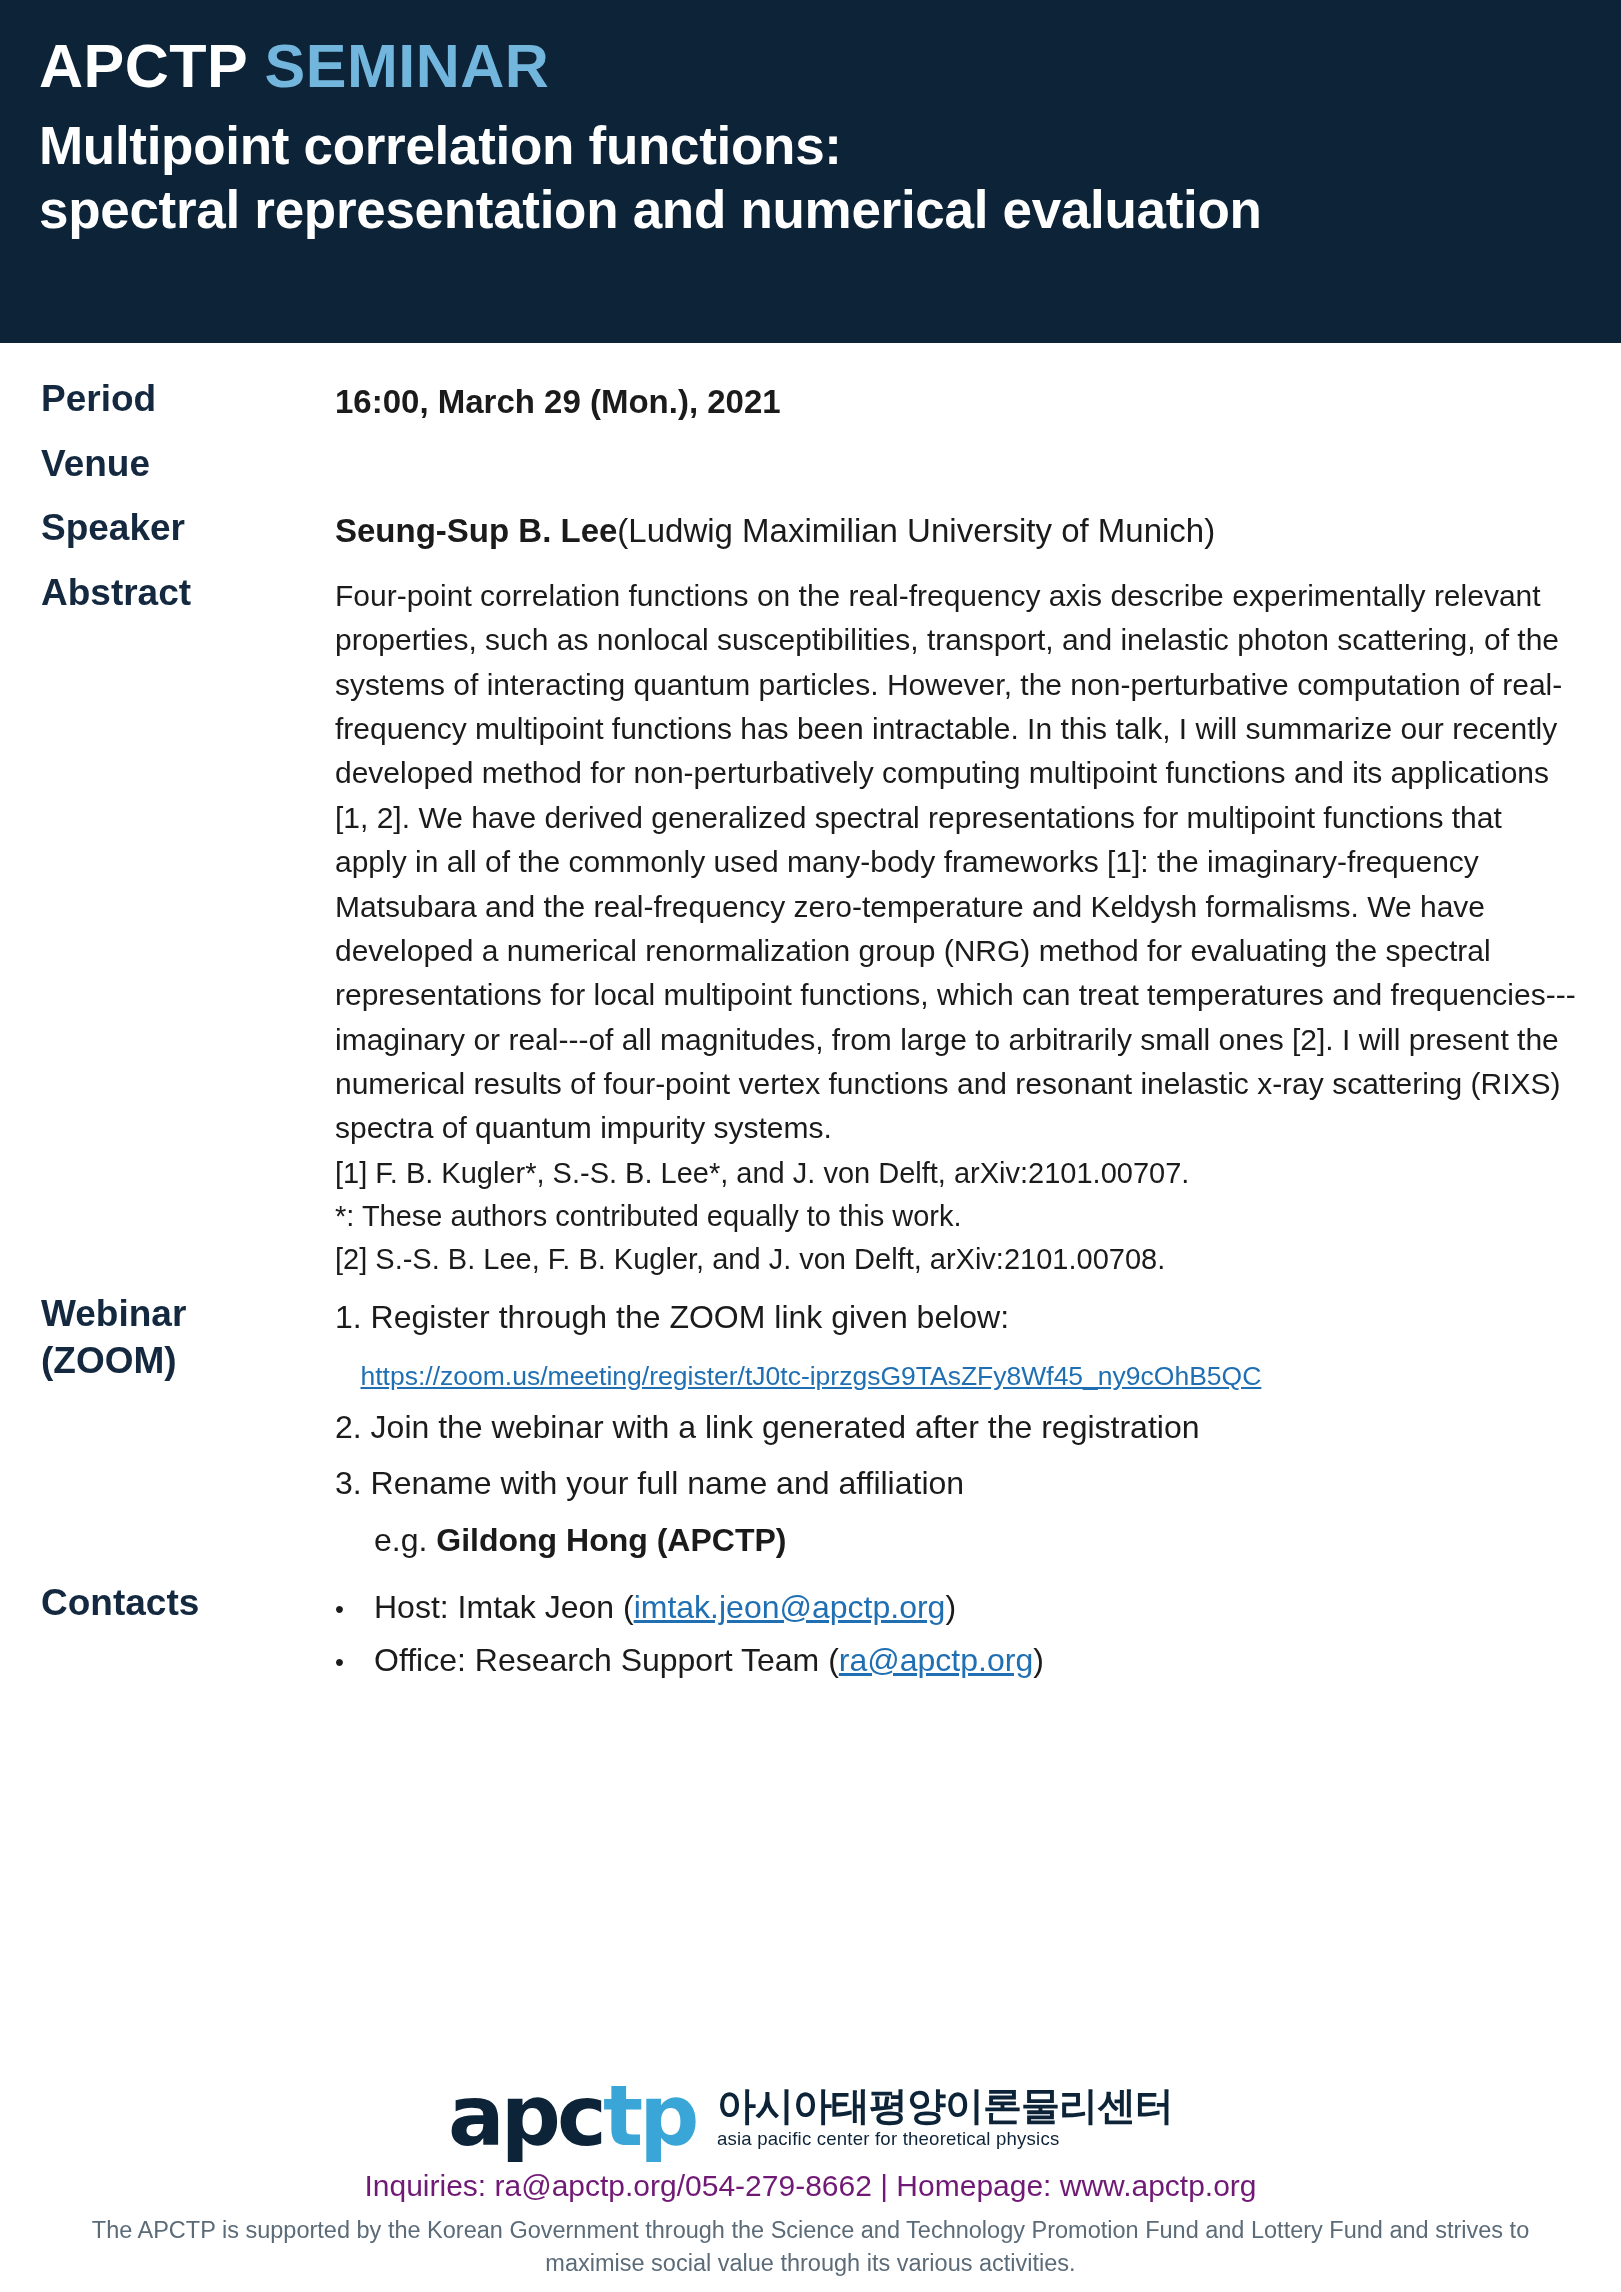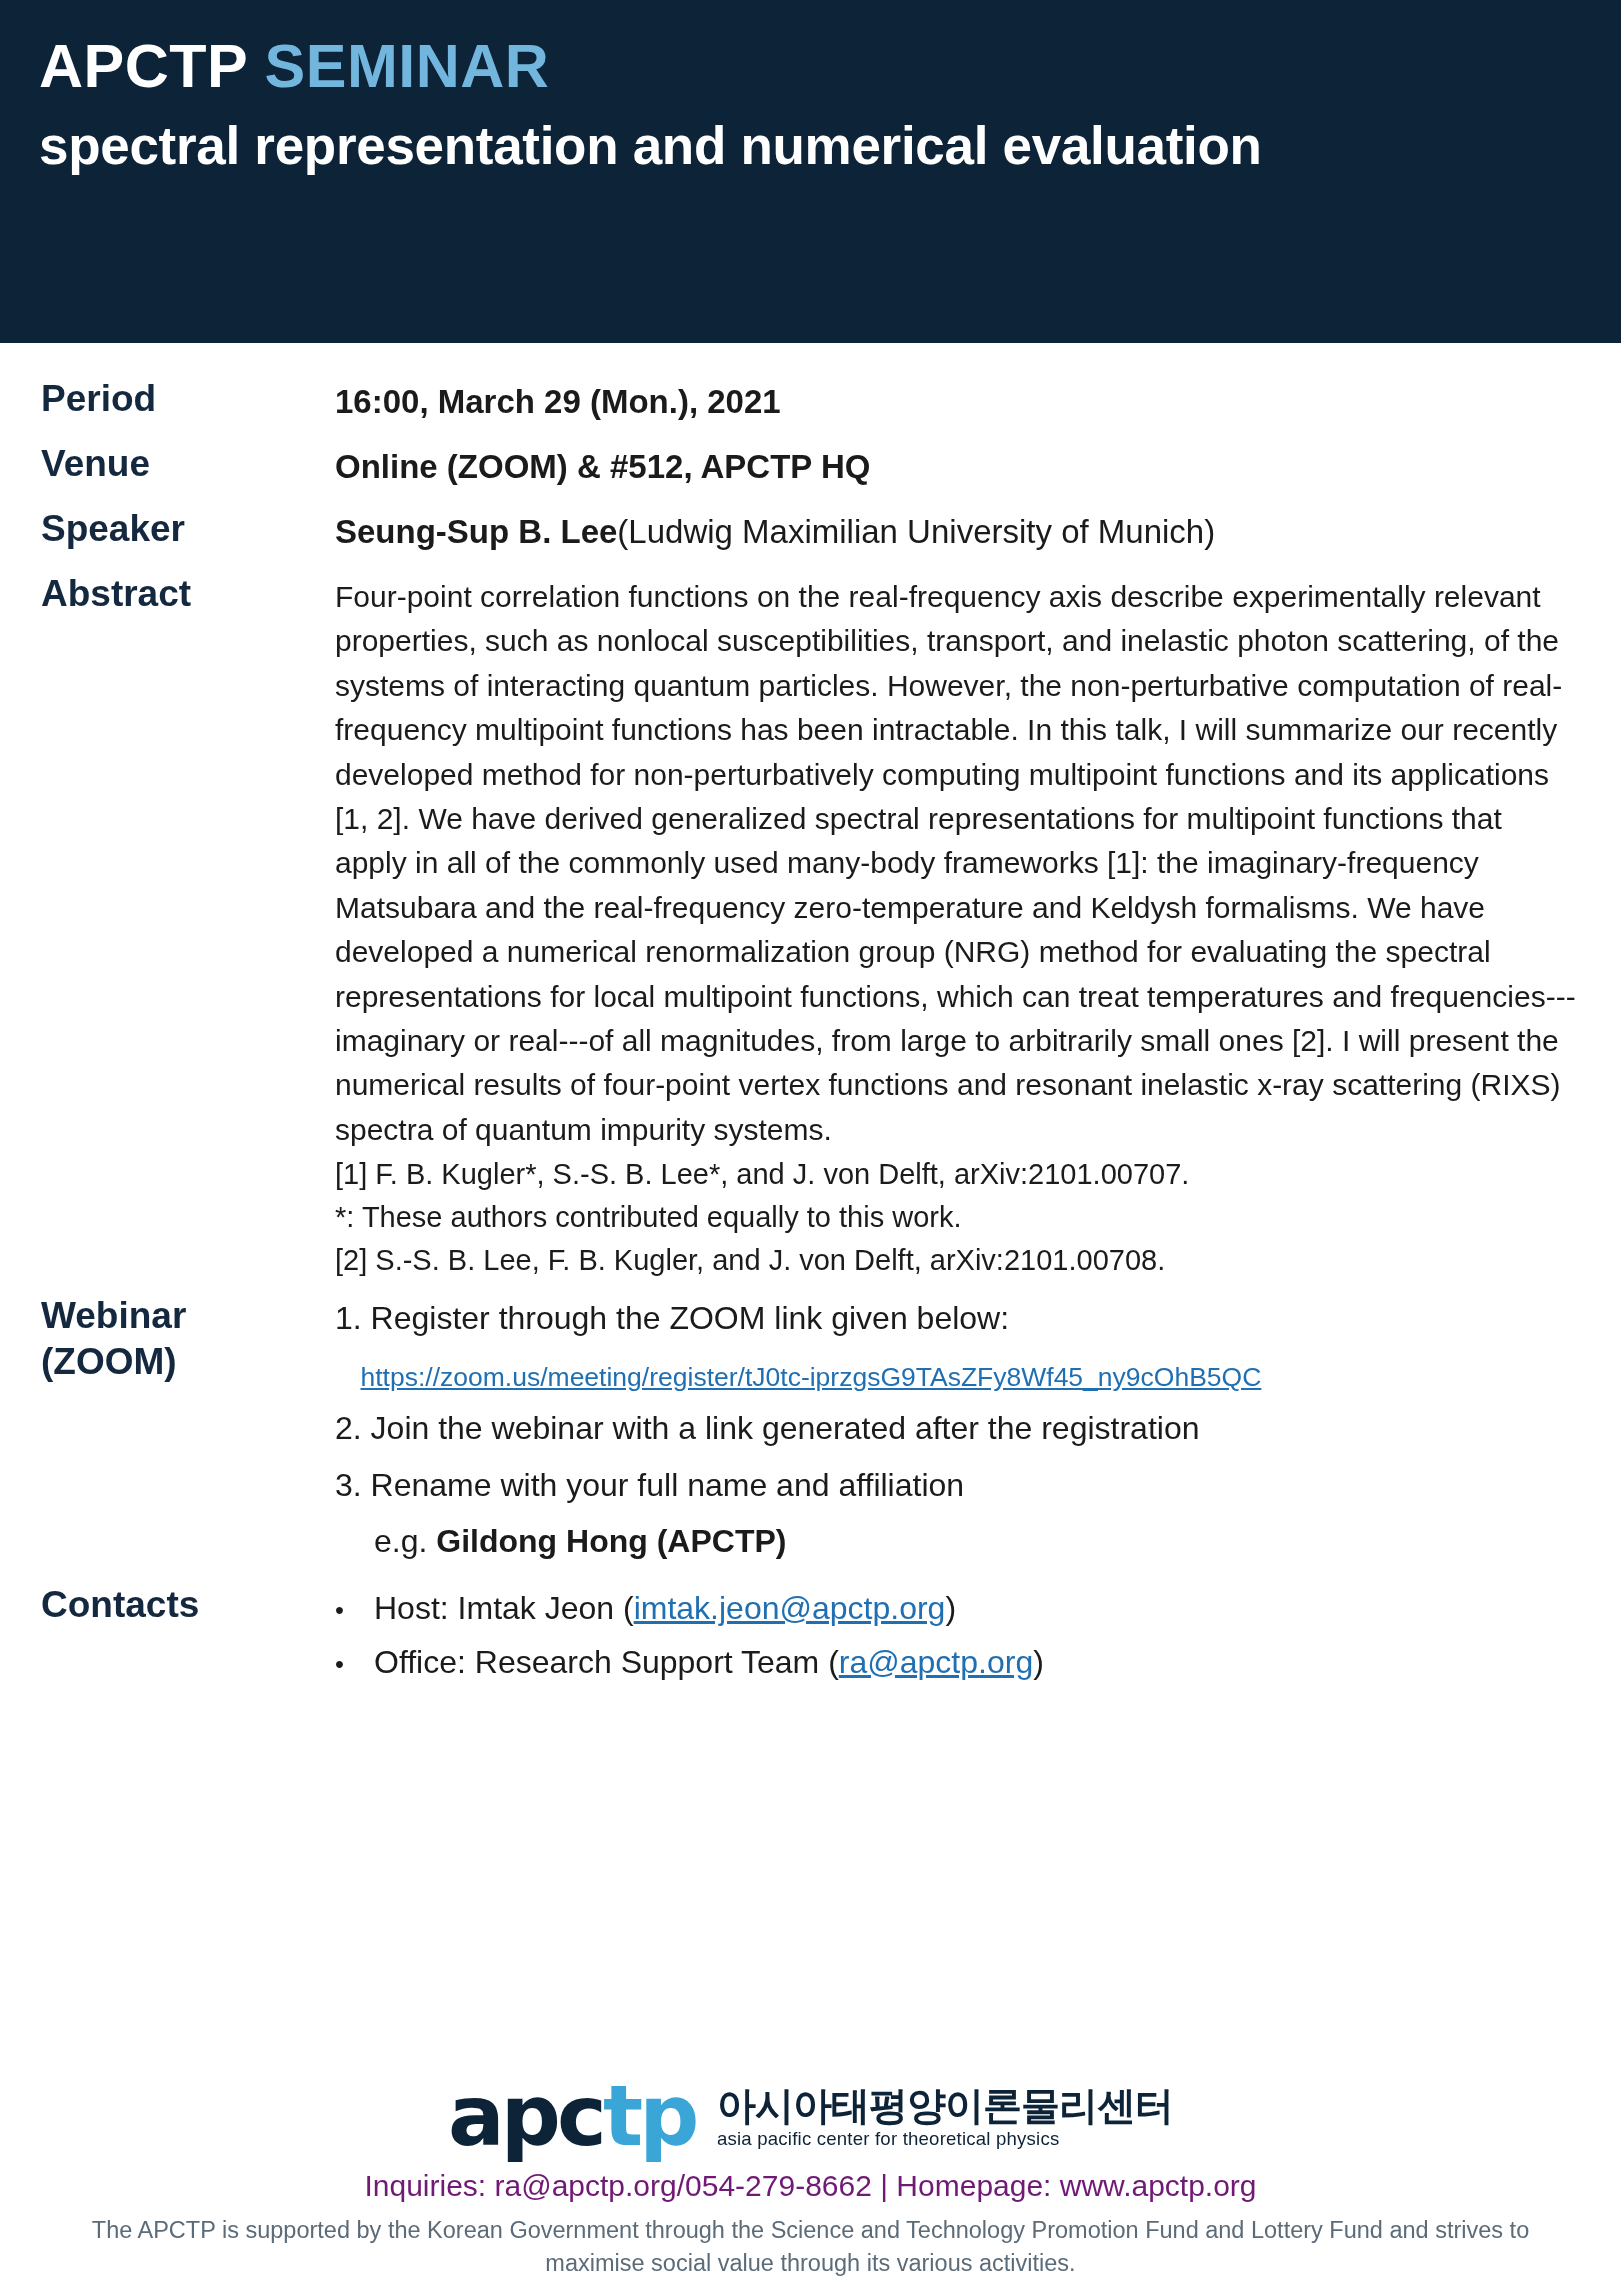--- a/index.html
+++ b/index.html
@@ -202,33 +202,33 @@
 </head>
 <body>
 
 <div class="poster">
 
   <div class="header">
     <div class="header-line1">
       <span>APCTP</span>
       <span class="accent">SEMINAR</span>
     </div>
+    <div class="header-title">Multipoint correlation functions:</div>
     <div class="header-title">spectral representation and numerical evaluation</div>
   </div>
 
   <div class="body-wrap">
 
     <div class="row">
       <div class="label">Period</div>
       <div class="value bold">16:00, March 29 (Mon.), 2021</div>
     </div>
 
     <div class="row">
       <div class="label">Venue</div>
-      <div class="value bold">Online (ZOOM) &amp; #512, APCTP HQ</div>
     </div>
 
     <div class="row">
       <div class="label">Speaker</div>
       <div class="value bold"><span>Seung-Sup B. Lee</span><span class="reg">(Ludwig Maximilian University of Munich)</span></div>
     </div>
 
     <div class="row row-abstract">
       <div class="label">Abstract</div>
       <div class="value">

